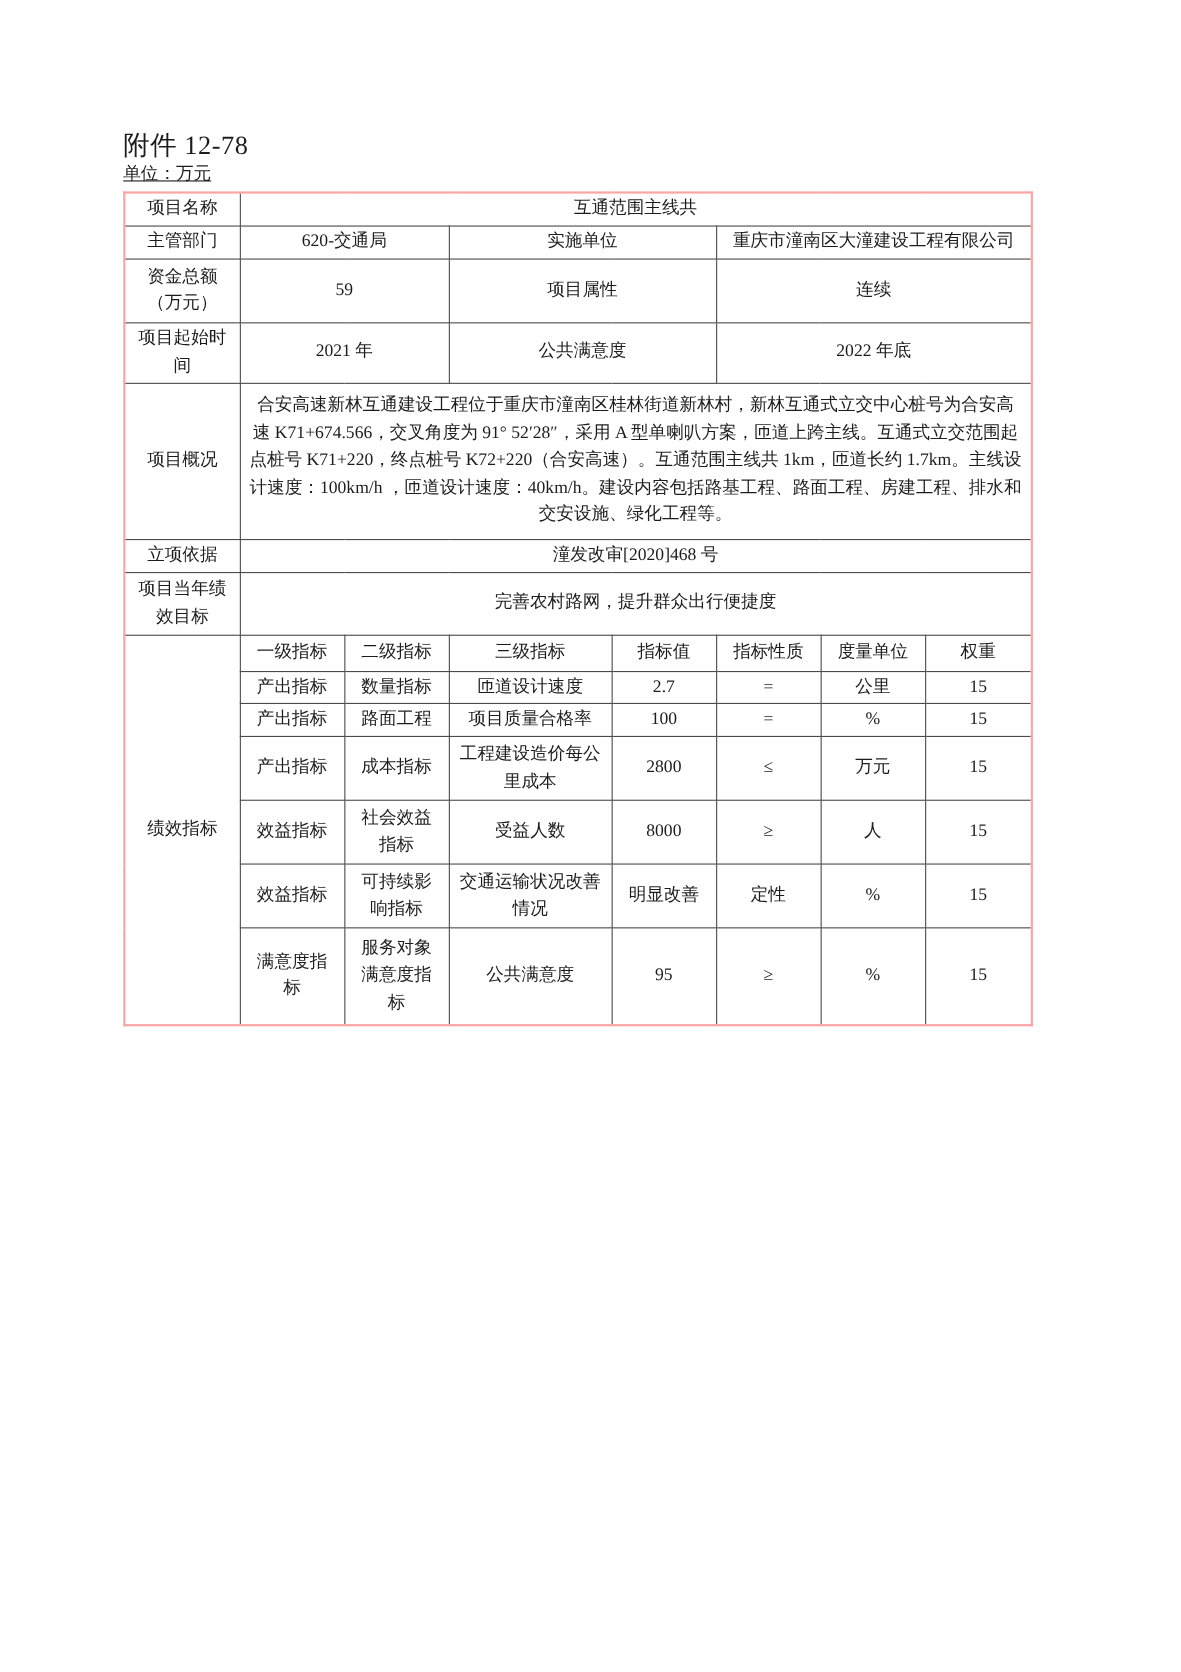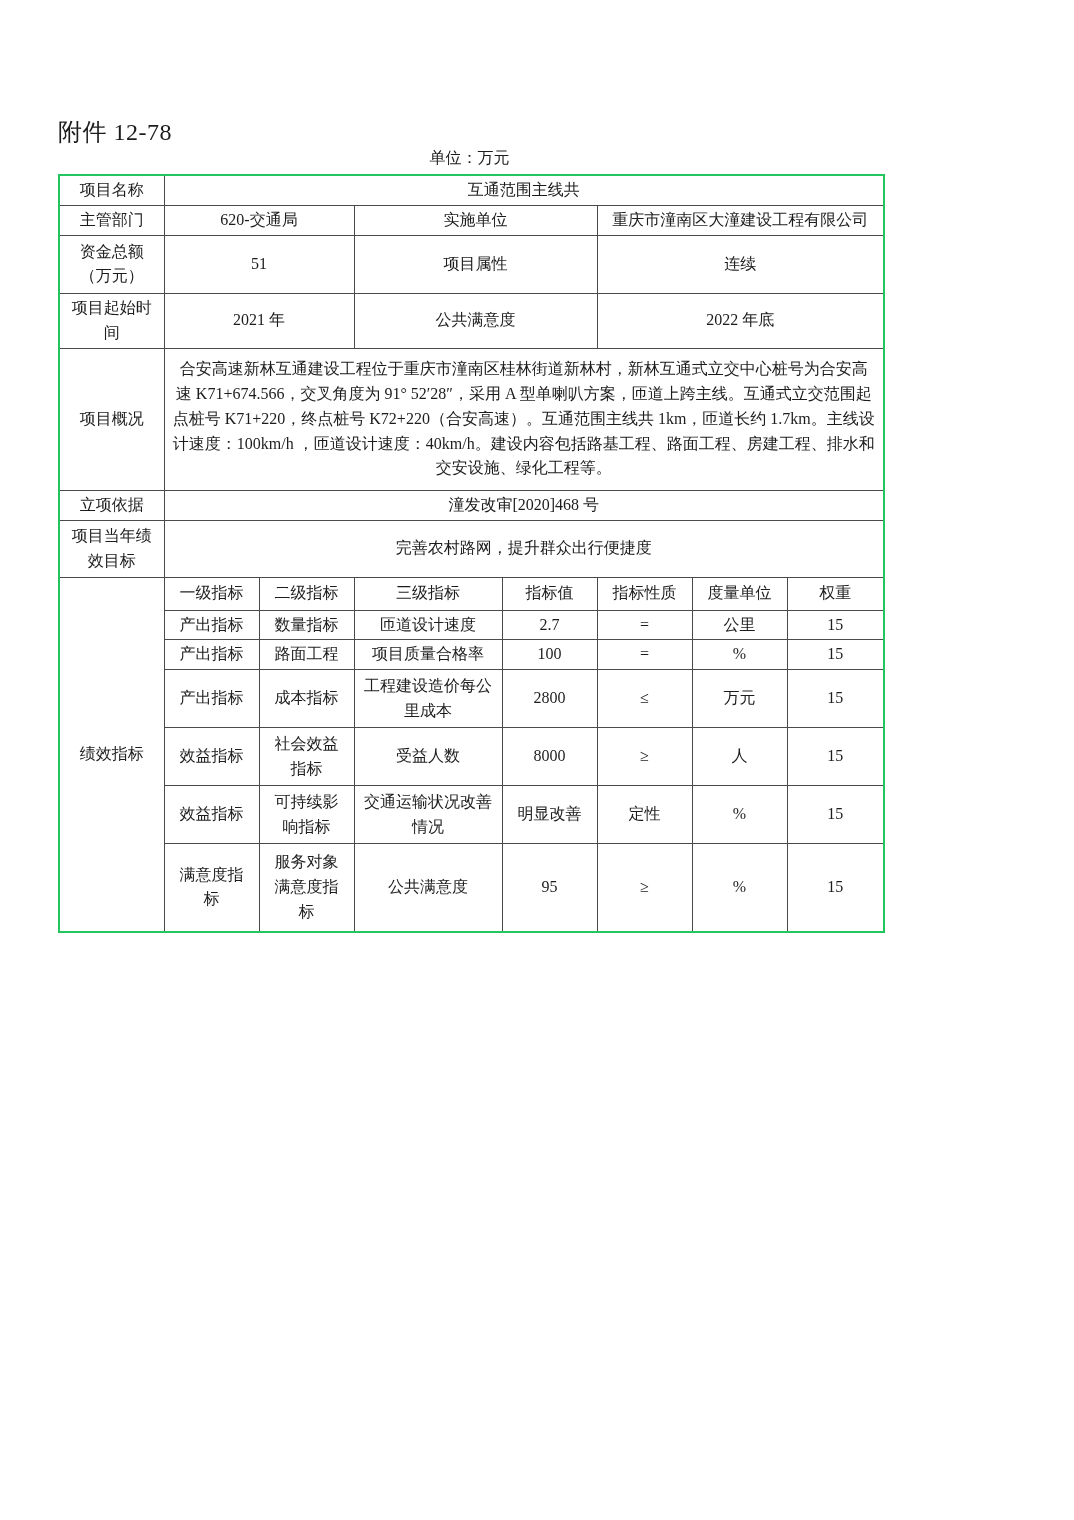--- a/index.html
+++ b/index.html
@@ -10,46 +10,47 @@
     color: #1c1c1c;
   }
   .page {
     position: relative;
     width: 1074px;
     height: 1520px;
     background: #ffffff;
     overflow: hidden;
   }
   .content {
-    margin-left: 58px;
+    margin-left: 112px;
     width: 825px;
   }
   .attachment {
     padding-top: 116px;
     font-size: 24px;
     letter-spacing: 0.5px;
   }
   .doc-title {
     margin: 24px 0 16px 0;
     text-align: center;
     font-size: 27px;
     font-weight: bold;
     letter-spacing: 1px;
   }
   .unit-note {
-    text-align: center;
+    text-align: left;
     font-size: 16px;
     margin-bottom: 5px;
     padding-right: 2px;
+    text-decoration: underline;
   }
   table.form {
     border-collapse: collapse;
     table-layout: fixed;
     width: 825px;
-    border: 2px solid #22c55e;
+    border: 2px solid #fca5a5;
   }
   table.form td {
     border: 1px solid #4a4a4a;
     font-size: 16px;
     line-height: 1.55;
     text-align: center;
     vertical-align: middle;
     padding: 2px 8px;
     word-break: break-word;
     overflow-wrap: break-word;
@@ -101,21 +102,21 @@
 
       <tr class="h30">
         <td class="lbl">主管部门</td>
         <td colspan="2">620-交通局</td>
         <td colspan="2">实施单位</td>
         <td colspan="3">重庆市潼南区大潼建设工程有限公司</td>
       </tr>
 
       <tr class="h58">
         <td class="lbl">资金总额（万元）</td>
-        <td colspan="2">51</td>
+        <td colspan="2">59</td>
         <td colspan="2">项目属性</td>
         <td colspan="3">连续</td>
       </tr>
 
       <tr class="h55">
         <td class="lbl">项目起始时间</td>
         <td colspan="2">2021 年</td>
         <td colspan="2">公共满意度</td>
         <td colspan="3">2022 年底</td>
       </tr>

